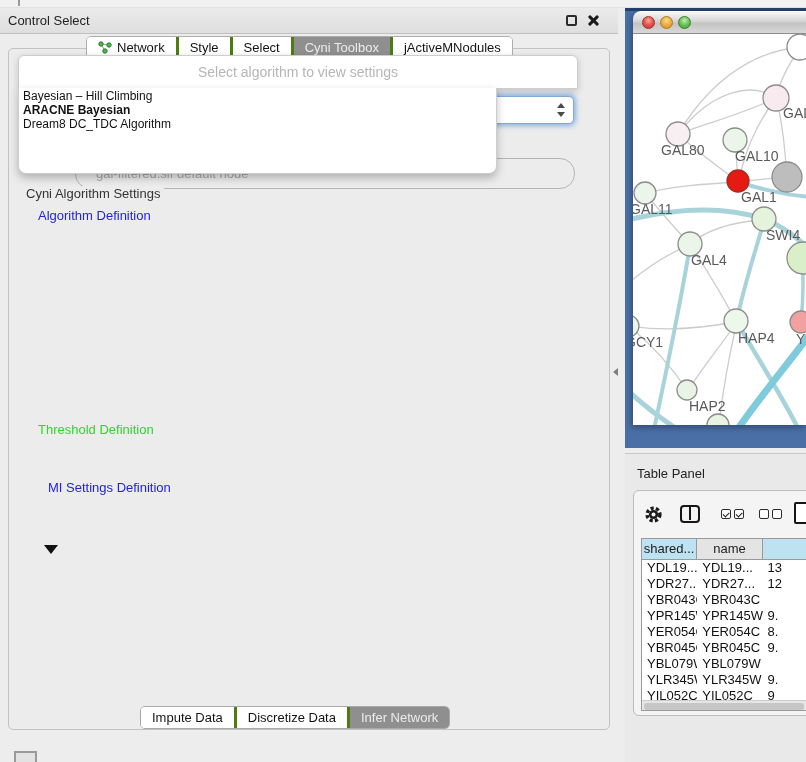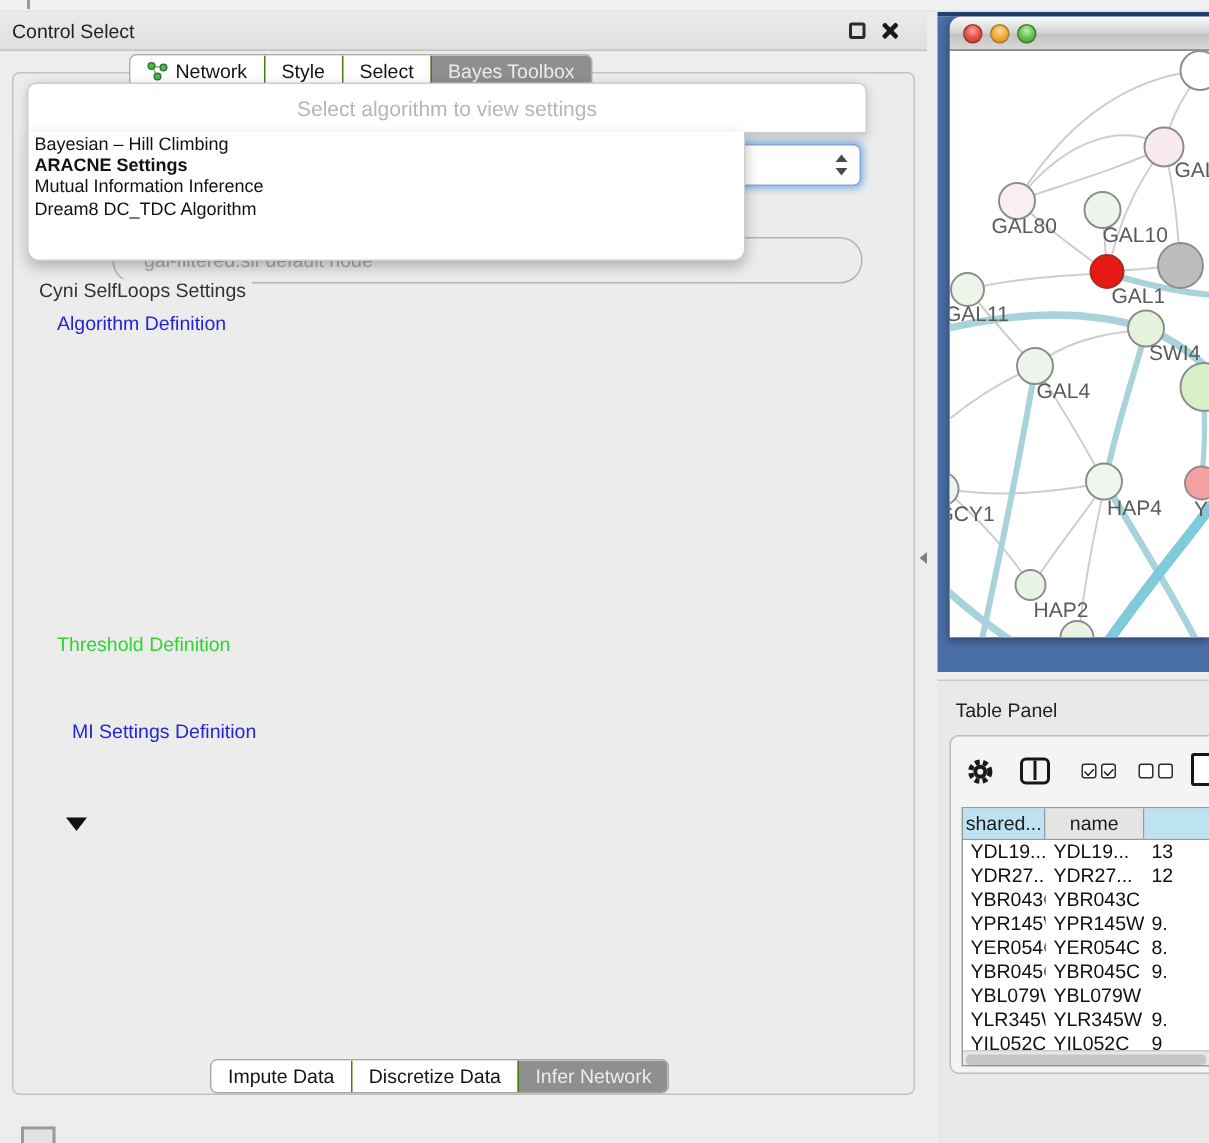--- a/index.html
+++ b/index.html
@@ -23,21 +23,21 @@
   #close-btn::before, #close-btn::after { content:""; position:absolute; left:5px; top:0; width:3px; height:13px; background:#1a1a1a; border-radius:1px; }
   #close-btn::before { transform:rotate(45deg);} #close-btn::after { transform:rotate(-45deg);}
 
   
   #panel-body { left:8px; top:48px; width:602px; height:682px; background:#ececec;
     border:1px solid #c2c2c2; border-radius:5px; z-index:1; }
 
   
   #top-tabs { left:86px; top:36px; height:23px; display:flex; background:#ffffff;
     border:1px solid #adadad; border-radius:5px; overflow:hidden; z-index:5; }
-  .seg { padding:0 11px; line-height:21px; font-size:13px; color:#141414; border-left:1px solid #4d7c0f;
+  .seg { padding:0 11px; line-height:21px; font-size:13px; color:#141414; border-left:3px solid #4d7c0f;
     display:flex; align-items:center; gap:5px; white-space:nowrap; background:#fff; }
   .seg:first-child { border-left:none; }
   .seg.sel { background:#8f8f8f; color:#ececec; }
 
   
   #focus-combo { left:80px; top:96px; width:494px; height:28px; background:#fff;
     border:1px solid #84abd8; border-radius:5px; box-shadow:0 0 5px 2px rgba(105,160,225,.75); z-index:2; }
   #hidden-combo { left:75px; top:158px; width:500px; height:31px; background:#ececec;
     border:1px solid #b4b4b4; border-radius:15px; z-index:2; color:#a8a8a8; line-height:29px; padding-left:20px; font-size:13px; }
 
@@ -166,39 +166,41 @@
       </svg>
       <span>Network</span>
     </div>
     <div class="seg">
       <span>Style</span>
     </div>
     <div class="seg">
       <span>Select</span>
     </div>
     <div class="seg sel">
-      <span>Bayes Toolbox</span>
+      <span>Cyni Toolbox</span>
+    </div>
+    <div class="seg">
+      <span>jActiveMNodules</span>
     </div>
   </div>
 
 <div id="focus-combo" class="abs">
     <span class="stepper"></span>
   </div>
 <div id="hidden-combo" class="abs">gal-filtered.sif default node</div>
 
 <div id="dd-head" class="abs">Select algorithm to view settings</div>
 <div id="dd-list" class="abs">
     <div class="dd-item">Bayesian – Hill Climbing</div>
-    <div class="dd-item bold">ARACNE Settings</div>
-    <div class="dd-item">Mutual Information Inference</div>
+    <div class="dd-item bold">ARACNE Bayesian</div>
     <div class="dd-item">Dream8 DC_TDC Algorithm</div>
   </div>
 
 <div class="abs fs" style="left:14px; top:192px; width:588px; height:466px;"></div>
-<div class="legend abs" style="left:22px; top:186px;">Cyni SelfLoops Settings</div>
+<div class="legend abs" style="left:22px; top:186px;">Cyni Algorithm Settings</div>
 
 <div class="abs fs" style="left:26px; top:214px; width:548px; height:184px;"></div>
 <div class="legend blue abs" style="left:34px; top:208px;">Algorithm Definition</div>
 
 <div class="lbl abs" style="left:38px; top:244px;">Aracne Mode:</div>
 <div class="combo abs" style="left:125px; top:238px; width:445px; height:26px; line-height:24px;">
   <span>Discovery</span>
   <span class="stepper"></span>
 </div>
 

